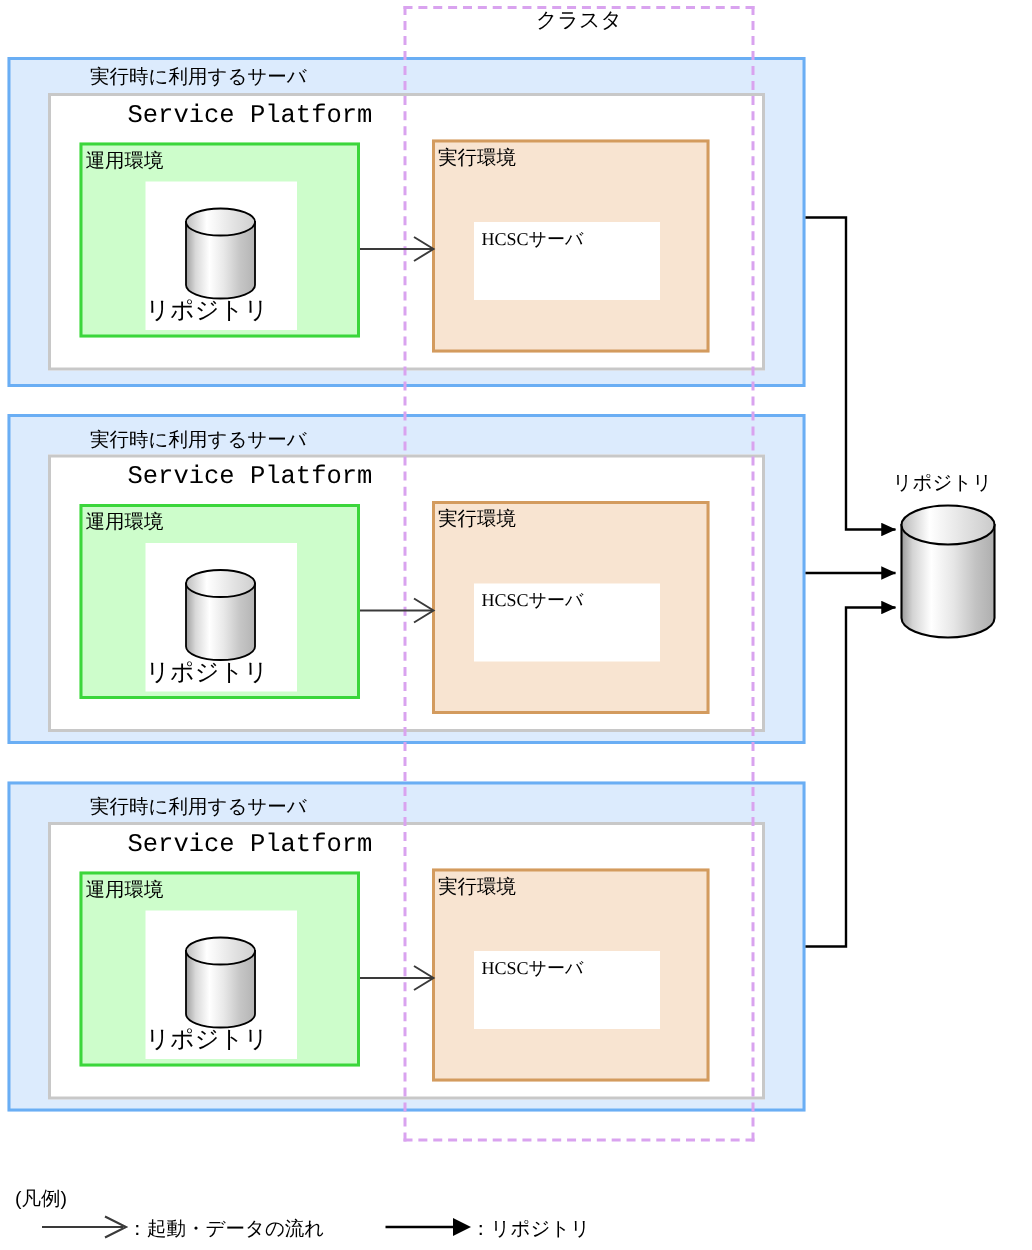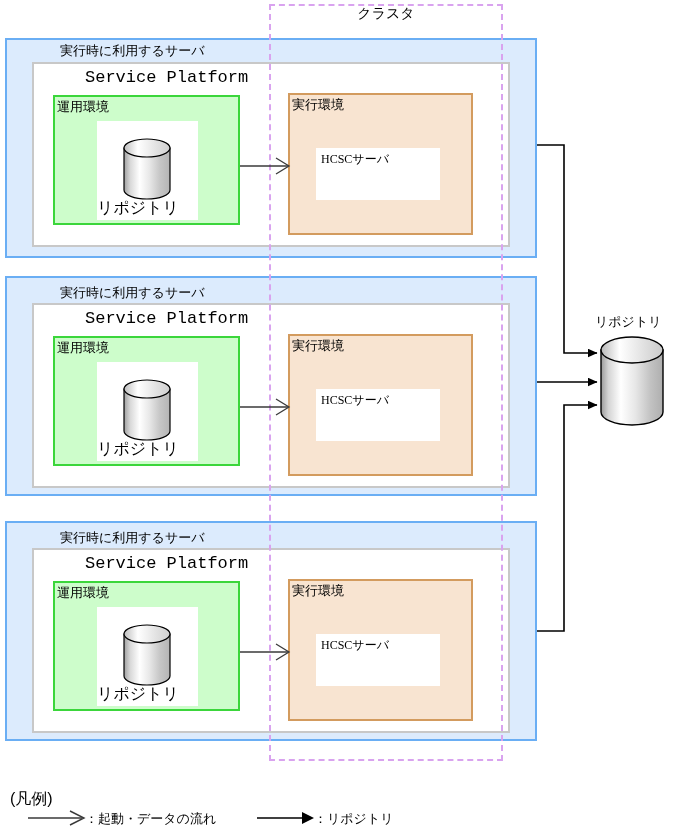--- a/index.html
+++ b/index.html
@@ -135,21 +135,21 @@
     position:absolute;
     font-size:13px;
     line-height:15px;
     white-space:nowrap;
     z-index:9;
   }
 
   
   .legend-title{
     position:absolute;
-    font-size:16px;
+    font-size:13px;
     line-height:15px;
     white-space:nowrap;
     z-index:9;
   }
   .legend-text{
     position:absolute;
     font-size:13px;
     line-height:15px;
     white-space:nowrap;
     z-index:9;

